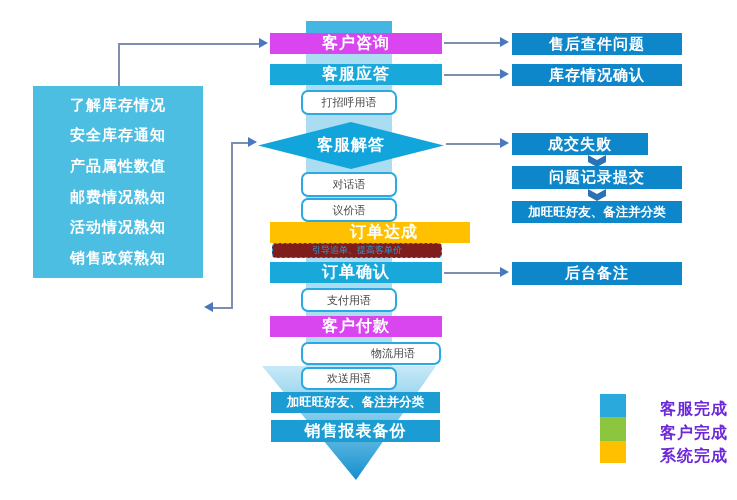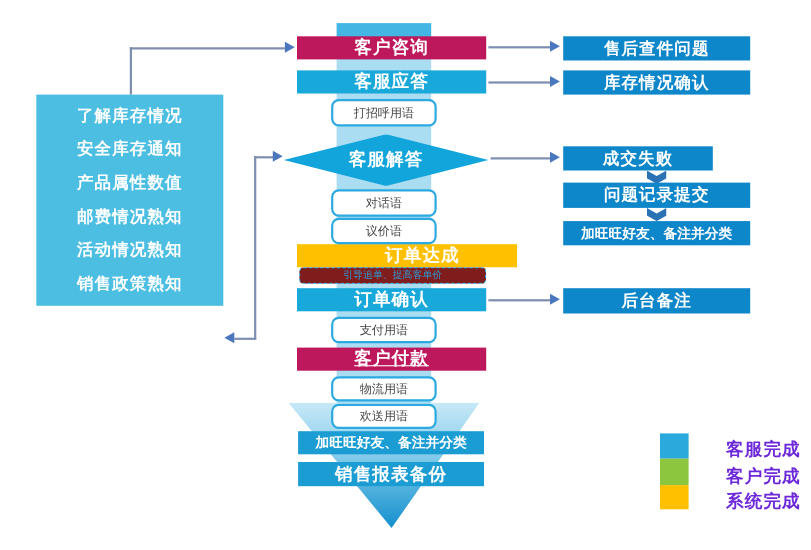--- a/index.html
+++ b/index.html
@@ -7,21 +7,21 @@
     position:relative;width:737px;height:500px;background:#ffffff;overflow:hidden;
     font-family:"Liberation Sans","DejaVu Sans",sans-serif;
   }
   
   .box{
     position:absolute;display:flex;align-items:center;justify-content:center;
     color:#ffffff;font-weight:bold;z-index:3;letter-spacing:1px;
   }
   .cyan{background:#18a8da;}
   .deepblue{background:#0e86ca;}
-  .green{background:#be185d;}
+  .green{background:#d946ef;}
   .yellow{background:#ffc000;padding-left:28px;}
   .panelcyan{background:#4cbee2;}
   .bottomcyan{background:#1b9dd4;}
   .fs16{font-size:16px;}
   .fs15{font-size:15px;}
   .fs13{font-size:12.5px;letter-spacing:0;}
   
   .phrase{
     position:absolute;display:flex;align-items:center;justify-content:center;
     background:#ffffff;border:2px solid #2ba9e0;border-radius:7px;
@@ -102,22 +102,22 @@
   <div class="box green fs16" style="left:270px;top:33px;width:172px;height:21px;">客户咨询</div>
   <div class="box cyan fs16" style="left:270px;top:64px;width:172px;height:21px;">客服应答</div>
   <div class="phrase" style="left:301px;top:90px;width:92px;height:21px;">打招呼用语</div>
   <div class="diamond">客服解答</div>
   <div class="phrase" style="left:301px;top:172px;width:92px;height:21px;">对话语</div>
   <div class="phrase" style="left:301px;top:198px;width:92px;height:20px;">议价语</div>
   <div class="box yellow fs16" style="left:270px;top:222px;width:172px;height:21px;">订单达成</div>
   <div class="dashedbox" style="left:272px;top:243px;width:168px;height:13px;">引导追单、提高客单价</div>
   <div class="box cyan fs16" style="left:270px;top:262px;width:172px;height:21px;">订单确认</div>
   <div class="phrase" style="left:301px;top:288px;width:92px;height:20px;">支付用语</div>
-  <div class="box green fs16" style="left:270px;top:316px;width:172px;height:21px;text-decoration:underline;">客户付款</div>
-  <div class="phrase" style="left:301px;top:342px;width:92px;height:19px;">物流用语</div>
+  <div class="box green fs16" style="left:270px;top:316px;width:172px;height:21px;">客户付款</div>
+  <div class="phrase" style="left:301px;top:342px;width:92px;height:19px;padding-left:44px;">物流用语</div>
   <div class="phrase" style="left:301px;top:367px;width:92px;height:19px;">欢送用语</div>
   <div class="box bottomcyan fs13" style="left:271px;top:392px;width:169px;height:21px;">加旺旺好友、备注并分类</div>
   <div class="box bottomcyan fs16" style="left:271px;top:420px;width:169px;height:22px;">销售报表备份</div>
 
   <div class="hline" style="left:444px;top:42px;width:56px;"></div>
   <div class="arr-r" style="left:500px;top:37px;"></div>
   <div class="hline" style="left:444px;top:74px;width:56px;"></div>
   <div class="arr-r" style="left:500px;top:69px;"></div>
   <div class="hline" style="left:446px;top:143px;width:54px;"></div>
   <div class="arr-r" style="left:500px;top:138px;"></div>

